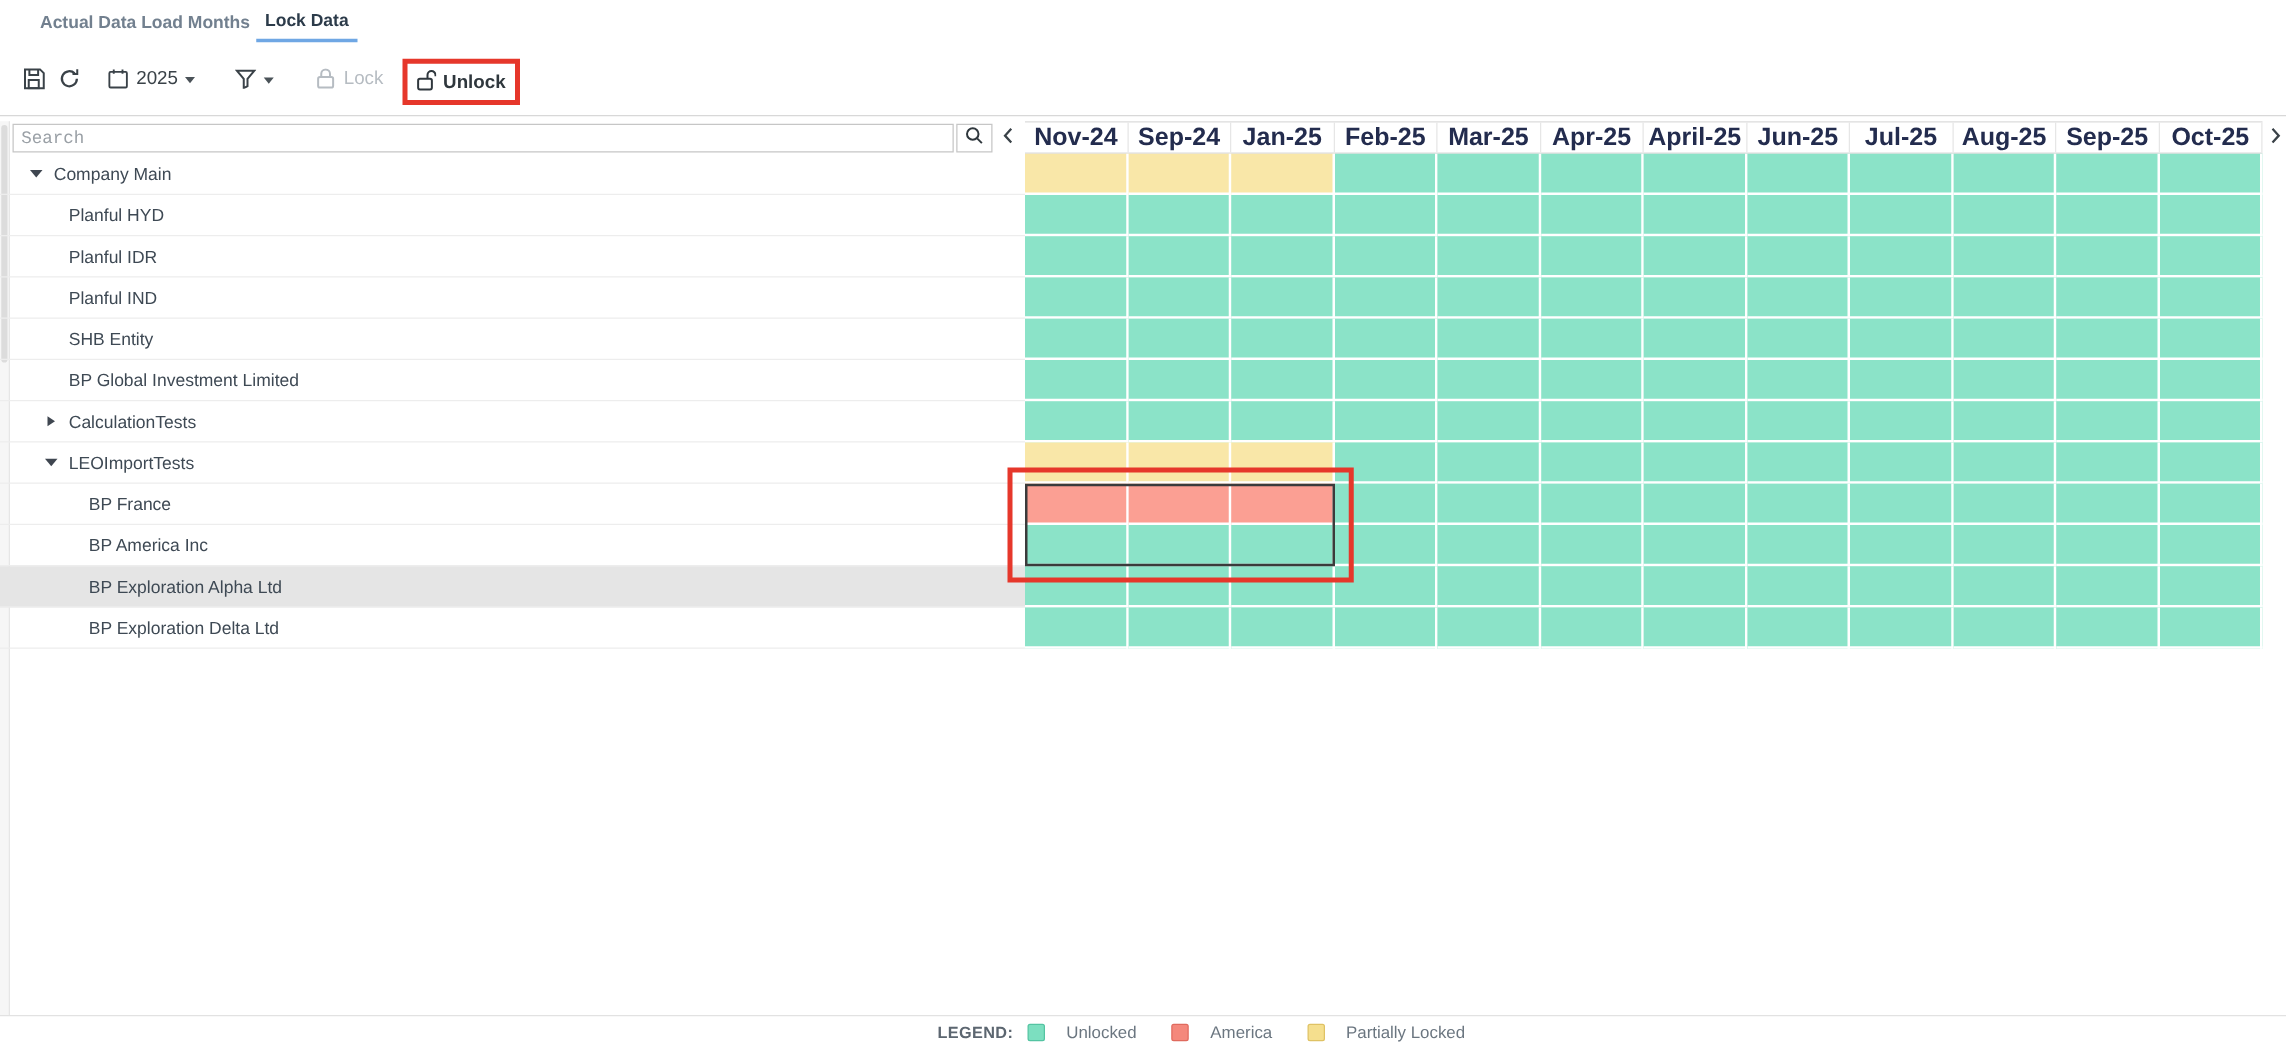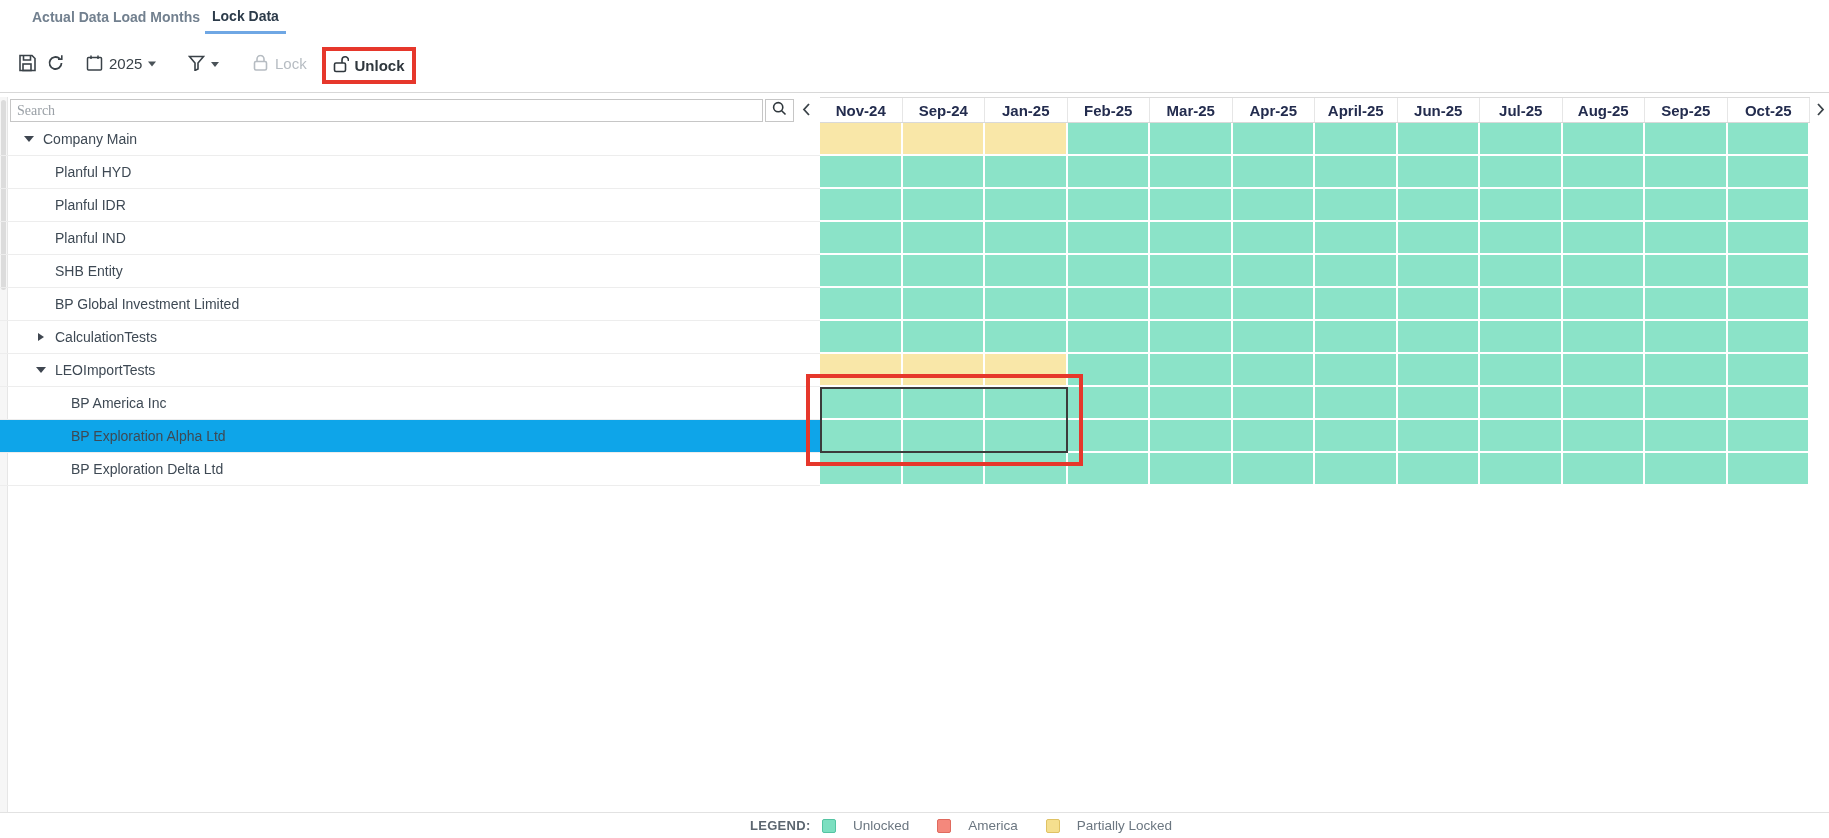--- a/index.html
+++ b/index.html
@@ -17,35 +17,35 @@
   .ticon { position:absolute; top:50%; transform:translateY(-50%); display:flex; align-items:center; cursor:pointer; color:#3a4248; }
   .ticon svg { display:block; }
   .year-group { left:86px; gap:6px; font-size:15px; color:#3a4248; }
   .filter-group { left:188px; gap:6px; }
   .caret-down-small { width:0; height:0; border-left:4px solid transparent; border-right:4px solid transparent; border-top:5px solid #4a5258; margin-top:2px; }
   .lock-btn { left:253px; gap:7px; font-size:15px; color:#b6bcc2; cursor:default; }
   .unlock-wrap { position:absolute; left:322px; top:13px; width:94px; height:37px; border:4px solid #e6372b; display:flex; align-items:center; justify-content:center; }
   .unlock-btn { display:flex; align-items:center; gap:5px; font-size:15px; font-weight:600; color:#2f373d; cursor:pointer; }
 
   
-  .search-input { position:absolute; left:10px; top:99px; width:753px; height:23px; border:1px solid #c6c6c6; font-family:Liberation Serif, serif; font-size:14px; padding:0 6px; color:#3e4954; outline:none; }
+  .search-input { position:absolute; left:10px; top:99px; width:753px; height:23px; border:1px solid #c6c6c6; font-family:Liberation Mono, monospace; font-size:14px; padding:0 6px; color:#3e4954; outline:none; }
   .search-input::placeholder { color:#9aa0a6; }
   .search-btn { position:absolute; left:765px; top:99px; width:29px; height:23px; border:1px solid #c6c6c6; background:#fff; display:flex; align-items:center; justify-content:center; cursor:pointer; }
   .pan-left { position:absolute; left:797px; top:99px; width:18px; height:23px; display:flex; align-items:center; justify-content:center; cursor:pointer; }
   .pan-right { position:absolute; left:1812px; top:99px; width:16px; height:23px; display:flex; align-items:center; justify-content:center; cursor:pointer; }
   .month-headers { position:absolute; left:820px; top:97px; width:990px; height:26px; display:flex; border-top:1px solid #dcdcdc; border-bottom:1px solid #d9d9d9; background:#fff; }
-  .month-cell { width:82.5px; height:100%; display:flex; align-items:center; justify-content:center; font-size:15px; font-weight:700; color:#232c4e; border-right:1px solid #e6e6e6; cursor:pointer; }
+  .month-cell { width:82.5px; height:100%; display:flex; align-items:center; justify-content:center; font-size:20px; font-weight:700; color:#232c4e; border-right:1px solid #e6e6e6; cursor:pointer; }
 
   
   .grid-rows { position:absolute; left:0; top:123px; width:1829px; }
   .grid-row { display:flex; height:33px; }
   .row-label { width:820px; height:33px; display:flex; align-items:center; border-bottom:1px solid #ededed; cursor:pointer; padding-left:22px; }
   .row-label.lvl1 { padding-left:34px; }
   .row-label.lvl2 { padding-left:50px; }
-  .row-label.selected { background:#0ea5e9; }
+  .row-label.selected { background:#e5e5e5; }
   .row-label .label-text { font-size:14px; color:#3e4954; }
   .caret { width:13px; margin-right:8px; display:inline-flex; align-items:center; justify-content:center; flex:none; }
   .caret.expanded::before { content:""; border-left:5px solid transparent; border-right:5px solid transparent; border-top:6px solid #3f4650; }
   .caret.collapsed::before { content:""; border-top:4.5px solid transparent; border-bottom:4.5px solid transparent; border-left:6px solid #3f4650; }
   .caret.none { visibility:hidden; }
   .row-cells { display:flex; width:990px; }
   .cell { width:82.5px; height:33px; border-right:2px solid #fff; border-bottom:2px solid #fff; cursor:pointer; }
 
   
   .locked-selection-border { position:absolute; left:820px; top:387px; width:248px; height:66px; border:2px solid #3b3b3b; pointer-events:none; z-index:5; }
@@ -331,20 +331,40 @@
         <div class="cell" style="background: rgb(139, 227, 200);"></div>
         <div class="cell" style="background: rgb(139, 227, 200);"></div>
         <div class="cell" style="background: rgb(139, 227, 200);"></div>
         <div class="cell" style="background: rgb(139, 227, 200);"></div>
         <div class="cell" style="background: rgb(139, 227, 200);"></div>
       </div>
     </div>
     <div class="grid-row">
       <div class="row-label lvl2">
         <span class="caret none"></span>
+        <span class="label-text">BP France</span>
+      </div>
+      <div class="row-cells">
+        <div class="cell" style="background: rgb(251, 159, 147);"></div>
+        <div class="cell" style="background: rgb(251, 159, 147);"></div>
+        <div class="cell" style="background: rgb(251, 159, 147);"></div>
+        <div class="cell" style="background: rgb(139, 227, 200);"></div>
+        <div class="cell" style="background: rgb(139, 227, 200);"></div>
+        <div class="cell" style="background: rgb(139, 227, 200);"></div>
+        <div class="cell" style="background: rgb(139, 227, 200);"></div>
+        <div class="cell" style="background: rgb(139, 227, 200);"></div>
+        <div class="cell" style="background: rgb(139, 227, 200);"></div>
+        <div class="cell" style="background: rgb(139, 227, 200);"></div>
+        <div class="cell" style="background: rgb(139, 227, 200);"></div>
+        <div class="cell" style="background: rgb(139, 227, 200);"></div>
+      </div>
+    </div>
+    <div class="grid-row">
+      <div class="row-label lvl2">
+        <span class="caret none"></span>
         <span class="label-text">BP America Inc</span>
       </div>
       <div class="row-cells">
         <div class="cell" style="background: rgb(139, 227, 200);"></div>
         <div class="cell" style="background: rgb(139, 227, 200);"></div>
         <div class="cell" style="background: rgb(139, 227, 200);"></div>
         <div class="cell" style="background: rgb(139, 227, 200);"></div>
         <div class="cell" style="background: rgb(139, 227, 200);"></div>
         <div class="cell" style="background: rgb(139, 227, 200);"></div>
         <div class="cell" style="background: rgb(139, 227, 200);"></div>

